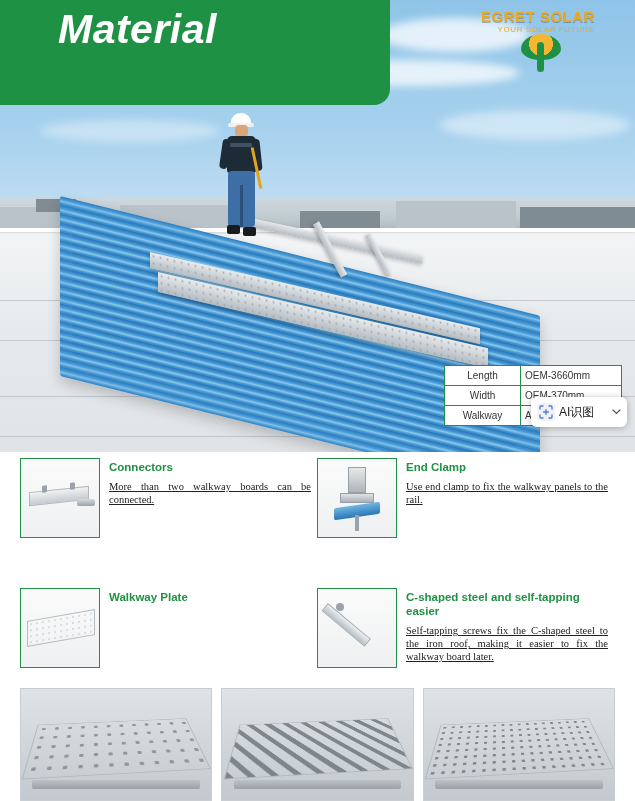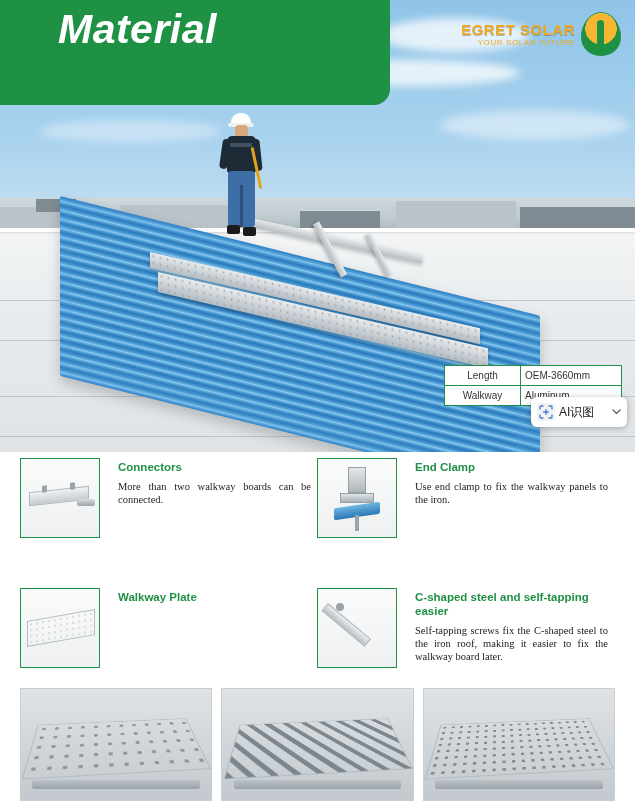--- a/index.html
+++ b/index.html
@@ -133,21 +133,21 @@
     position: absolute;
     left: 0; top: 0; width: 42px; height: 105px;
     background: #1f9145;
   }
 
   
   .logo {
     position: absolute;
     right: 14px; top: 8px;
     width: 160px; height: 52px;
-    display: flex; align-items: center; justify-content: flex-end;
+    display: flex; align-items: center;  flex-direction: column;
   }
   .logo-text { text-align: right; margin-right: 6px; }
   .logo-name {
     font-weight: bold; font-size: 15px; color: #f0a81e; letter-spacing: .5px;
     text-shadow: 0 1px 0 rgba(0,0,0,.25);
   }
   .logo-tag { font-size: 8px; color: #f0a81e; letter-spacing: .6px; }
   .logo-mark {
     width: 40px; height: 44px;
     background: radial-gradient(circle at 50% 38%, #f5b731 0 46%, #1f9145 47% 100%);
@@ -199,36 +199,36 @@
   .ai-chev { margin-left: auto; font-size: 9px; color: #555; }
 
   
   .features {
     position: absolute;
     left: 0; top: 452px;
     width: 635px; height: 230px;
     padding: 0 20px;
   }
   .frow { display: flex; gap: 0; }
-  .fcell { width: 297px; display: flex; gap: 18px; padding: 6px 0 0 0; }
+  .fcell { width: 297px; display: flex; gap: 9px; padding: 6px 0 0 0; }
   .fcell .thumb {
     width: 80px; height: 80px;
     border: 1px solid #1f9145;
     background: linear-gradient(#fbfbfb, #eef0f1);
     position: relative; flex: 0 0 80px;
     overflow: hidden;
   }
   .fcell .ftext { flex: 1; padding-right: 6px; }
   .fcell .ftitle {
     color: #1f9145; font-weight: bold; font-size: 11.5px; margin: 2px 0 6px 0;
     line-height: 14px;
   }
   .fcell .fdesc {
     font-family: "Liberation Serif", serif;
-    font-size: 10.5px; color: #222; line-height: 13px; text-align: justify;
+    font-size: 10.5px; color: #222; line-height: 13px; text-align: justify; text-decoration: underline;
   }
 
   
   .art-connector {
     position:absolute; left: 8px; top: 30px; width: 60px; height: 14px;
     background: linear-gradient(#f0f2f3, #c4cbd0);
     transform: skewY(-6deg);
     border: 1px solid #b0b8be;
   }
   .art-connector:before, .art-connector:after {
@@ -386,20 +386,24 @@
     <div class="logo-mark"></div>
   </div>
 
   <table class="spec-table">
     <tbody>
         <tr>
       <td class="k">Length</td>
       <td class="v">OEM-3660mm</td>
     </tr>
     <tr>
+      <td class="k">Width</td>
+      <td class="v">OEM-370mm</td>
+    </tr>
+    <tr>
       <td class="k">Walkway</td>
       <td class="v">Aluminum</td>
     </tr>
   </tbody>
     </table>
 
   <div class="ai-widget">
     <span class="ai-icon">
       <svg width="18" height="18" viewBox="0 0 18 18" aria-hidden="true">
         <path d="M3 6V4a1 1 0 0 1 1-1h2M12 3h2a1 1 0 0 1 1 1v2M15 12v2a1 1 0 0 1-1 1h-2M6 15H4a1 1 0 0 1-1-1v-2" fill="none" stroke="#4a7bd6" stroke-width="1.3" stroke-linecap="round"></path>
@@ -431,21 +435,21 @@
 
     <div class="fcell">
       <div class="thumb">
         <div class="art-clamp-top"></div>
         <div class="art-clamp-mid"></div>
         <div class="art-clamp-blue"></div>
         <div class="art-clamp-stem"></div>
       </div>
       <div class="ftext">
         <div class="ftitle">End Clamp</div>
-        <div class="fdesc">Use end clamp to fix the walkway panels to the iron.</div>
+        <div class="fdesc">Use end clamp to fix the walkway panels to the rail.</div>
       </div>
     </div>
   </div>
 
   <div class="frow" style="margin-top:44px;align-items:flex-end;">
     <div class="fcell">
       <div class="thumb">
         <div class="art-plate"></div>
       </div>
       <div class="ftext">

